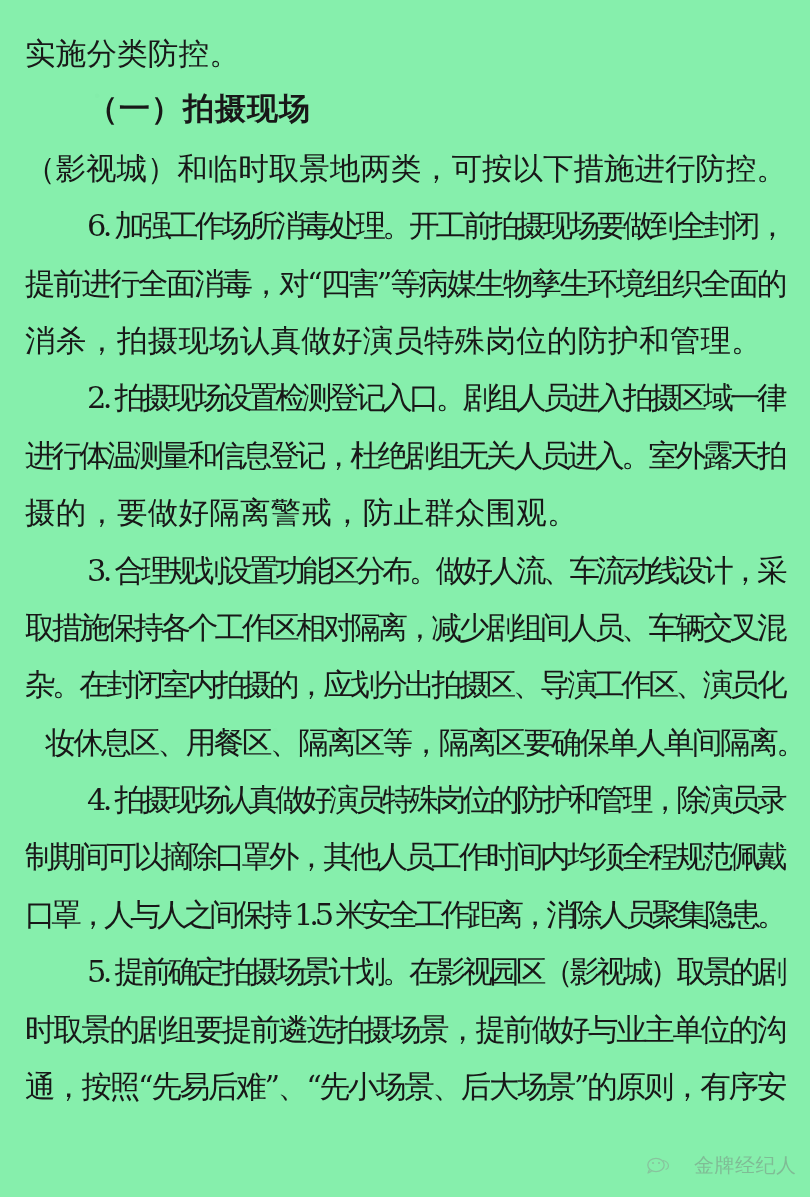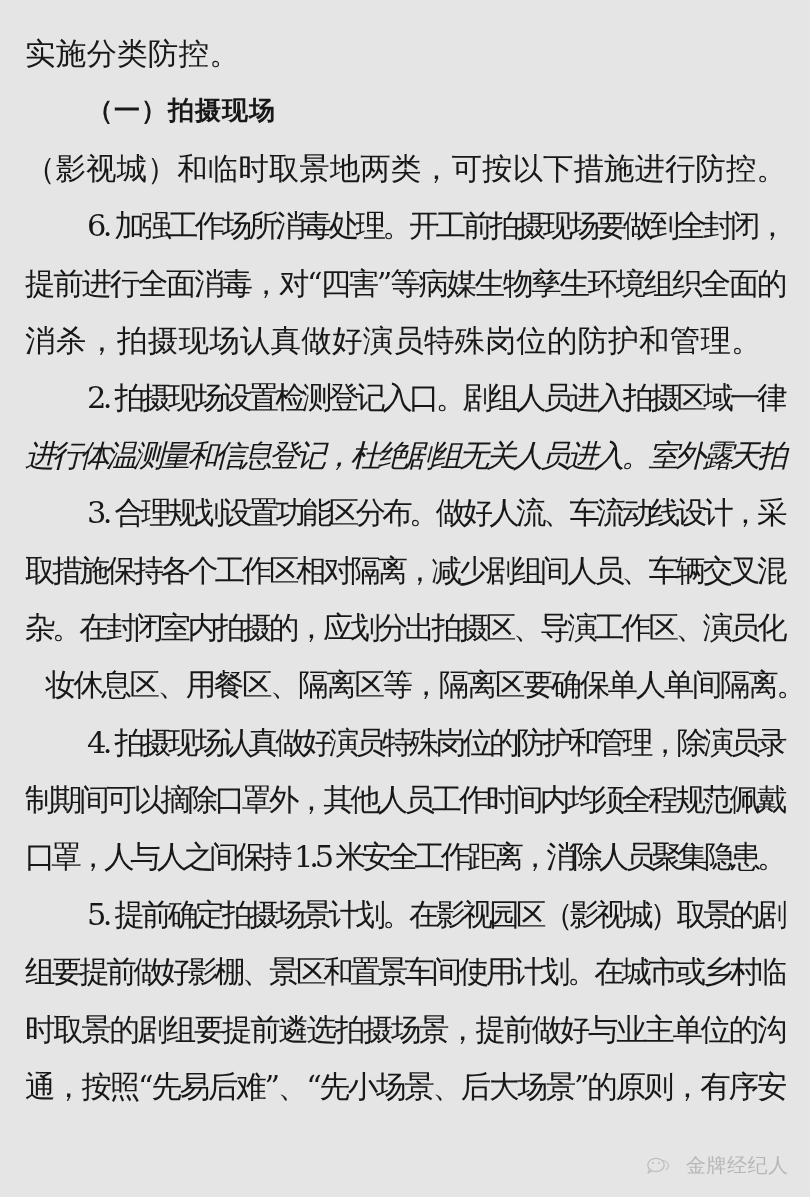--- a/index.html
+++ b/index.html
@@ -15,21 +15,21 @@
     color: #1a1a1a;
     position: relative;
   }
 
   #page {
     position: absolute;
     left: 0;
     top: 0;
     width: 810px;
     height: 1197px;
-    background: #e5e5e5;
+    background: #86efac;
     overflow: hidden;
   }
 
   
   #paper-grain {
     position: absolute;
     inset: 0;
     pointer-events: none;
     background:
       radial-gradient(circle at 12% 8%,  rgba(0,0,0,0.012) 0 2px, rgba(0,0,0,0) 3px),
@@ -56,37 +56,37 @@
     color: #181818;
     font-family: "DejaVu Serif", "Liberation Serif", serif;
   }
 
   
   .indent { padding-left: 62px; }
 
   
   .heading {
     font-weight: 700;
-    font-size: 26px;
+    font-size: 31px;
     letter-spacing: 1px;
     padding-left: 62px;
-    font-family: Liberation Serif, serif;
+    font-family: Liberation Mono, monospace;
   }
 
   .tight { letter-spacing: -0.4px; }
 
   
   #watermark {
     position: absolute;
     left: 645px;
     top: 1148px;
     height: 34px;
     display: flex;
     align-items: center;
-    gap: 15px;
+    gap: 23px;
     opacity: .42;
     pointer-events: none;
   }
   #watermark .wm-logo {
     width: 26px;
     height: 26px;
     flex: 0 0 26px;
     position: relative;
   }
   #watermark .wm-logo svg { display: block; }
@@ -111,33 +111,33 @@
 
     <div class="line heading">（一）拍摄现场</div>
 
     <div class="line" style="letter-spacing: -0.0291667px;">（影视城）和临时取景地两类，可按以下措施进行防控。</div>
 
     <div class="line indent tight" style="letter-spacing: -3.73738px;">6. 加强工作场所消毒处理。开工前拍摄现场要做到全封闭，</div>
     <div class="line tight" style="letter-spacing: -2.28889px;">提前进行全面消毒，对“四害”等病媒生物孳生环境组织全面的</div>
     <div class="line">消杀，拍摄现场认真做好演员特殊岗位的防护和管理。</div>
 
     <div class="line indent tight" style="letter-spacing: -3.73738px;">2. 拍摄现场设置检测登记入口。剧组人员进入拍摄区域一律</div>
-    <div class="line tight" style="letter-spacing: -3.39306px; font-style: italic;">进行体温测量和信息登记，杜绝剧组无关人员进入。室外露天拍</div>
+    <div class="line tight" style="letter-spacing: -3.39306px;">进行体温测量和信息登记，杜绝剧组无关人员进入。室外露天拍</div>
+    <div class="line">摄的，要做好隔离警戒，防止群众围观。</div>
 
     <div class="line indent tight" style="letter-spacing: -3.73738px;">3. 合理规划设置功能区分布。做好人流、车流动线设计，采</div>
     <div class="line tight" style="letter-spacing: -3.39306px;">取措施保持各个工作区相对隔离，减少剧组间人员、车辆交叉混</div>
     <div class="line tight" style="letter-spacing: -3.39306px;">杂。在封闭室内拍摄的，应划分出拍摄区、导演工作区、演员化</div>
     <div class="line" style="letter-spacing: -2.37332px; margin-left: 20px;">妆休息区、用餐区、隔离区等，隔离区要确保单人单间隔离。</div>
 
     <div class="line indent tight" style="letter-spacing: -3.73738px;">4. 拍摄现场认真做好演员特殊岗位的防护和管理，除演员录</div>
     <div class="line tight" style="letter-spacing: -3.39306px;">制期间可以摘除口罩外，其他人员工作时间内均须全程规范佩戴</div>
     <div class="line tight" style="letter-spacing: -4.16159px;">口罩，人与人之间保持 1.5 米安全工作距离，消除人员聚集隐患。</div>
 
     <div class="line indent tight" style="letter-spacing: -3.73738px;">5. 提前确定拍摄场景计划。在影视园区（影视城）取景的剧</div>
-    <div class="line tight" style="letter-spacing: -3.39306px;">组要提前做好影棚、景区和置景车间使用计划。在城市或乡村临</div>
     <div class="line tight" style="letter-spacing: -2.35012px;">时取景的剧组要提前遴选拍摄场景，提前做好与业主单位的沟</div>
     <div class="line tight" style="letter-spacing: -2.23147px;">通，按照“先易后难”、“先小场景、后大场景”的原则，有序安</div>
 
   </div>
 
   <div id="watermark">
     <span class="wm-logo">
       <svg width="26" height="26" viewBox="0 0 26 26" aria-hidden="true">
         <ellipse cx="11" cy="13" rx="8.2" ry="6.6" fill="none" stroke="#8a8a8a" stroke-width="1.3"></ellipse>
         <path d="M4.5 17.5 L3 21 L6.6 19.2" fill="none" stroke="#8a8a8a" stroke-width="1.3" stroke-linejoin="round"></path>

